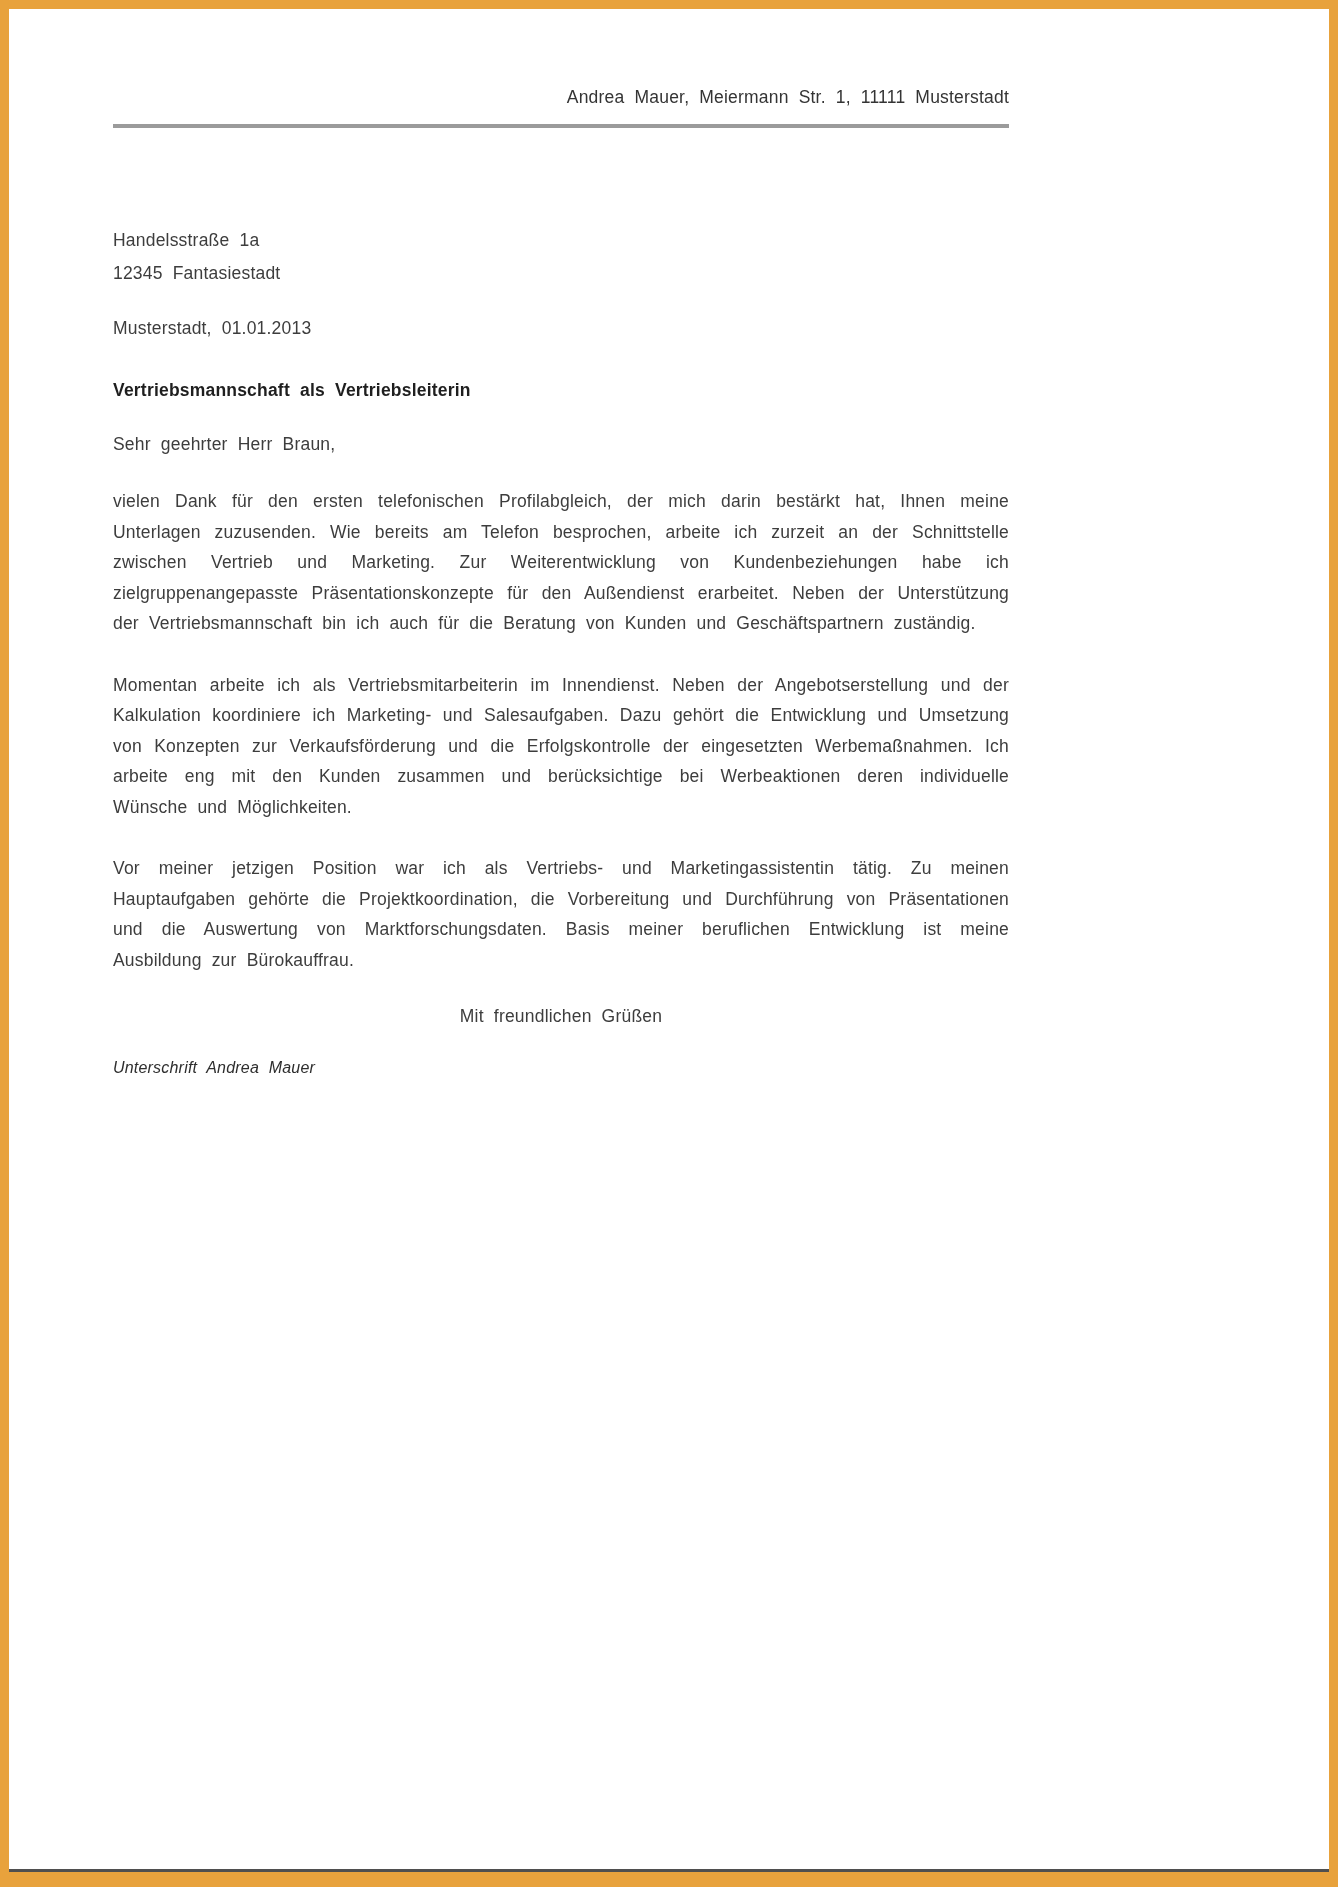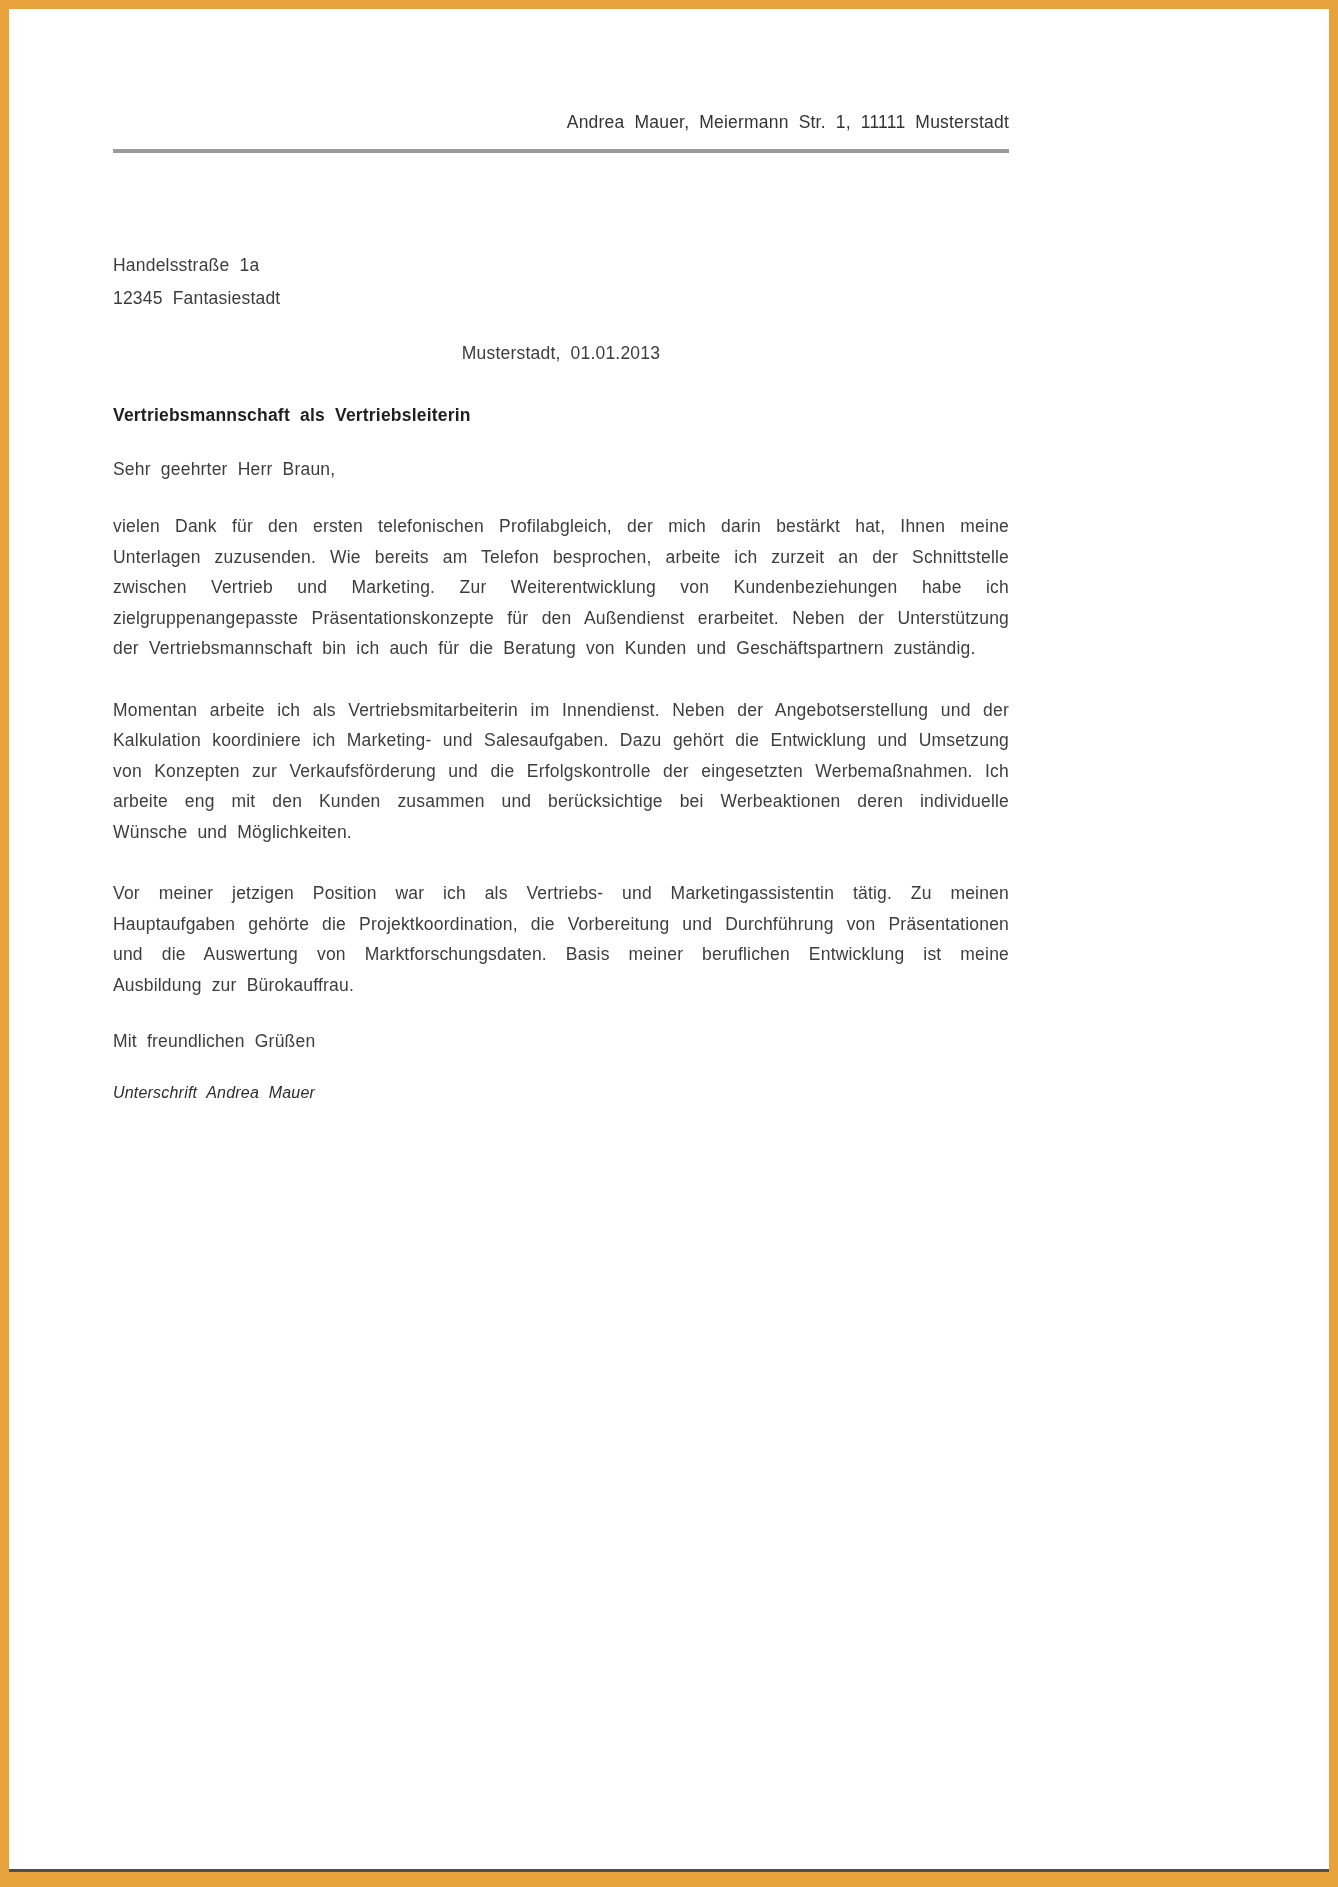--- a/index.html
+++ b/index.html
@@ -27,21 +27,20 @@
     overflow:hidden;
   }
   .content{
     position:relative;
     margin-left:104px;   
     width:896px;
     padding-top:64px;
     font-size:17.5px;
     word-spacing:5px;
     letter-spacing:0.2px;
-    margin-top:25px;
   }
   .sender{
     text-align:right;
     line-height:48px;
     color:#343434;
   }
   .rule{
     margin-top:3px;
     height:4px;
     background:var(--rule);
@@ -49,36 +48,37 @@
   .recipient{
     margin-top:96px;
     line-height:33px;
   }
   .bold{
     font-weight:bold;
     color:var(--ink-strong);
   }
   .date{
     margin-top:28px;
-    text-align:center;
+    text-align:left;
   }
   .subject{
     margin-top:36px;
     line-height:31px;
   }
   .salutation{
     margin-top:28px;
   }
   .para{
     margin-top:31px;
     line-height:30.5px;
     text-align:justify;
   }
   .closing{
     margin-top:31px;
+    text-align:center;
   }
   .signature{
     margin-top:32px;
     font-style:italic;
     font-size:16px;
     color:#2e2e2e;
   }
   .bottom-rule{
     position:absolute;
     left:0;

